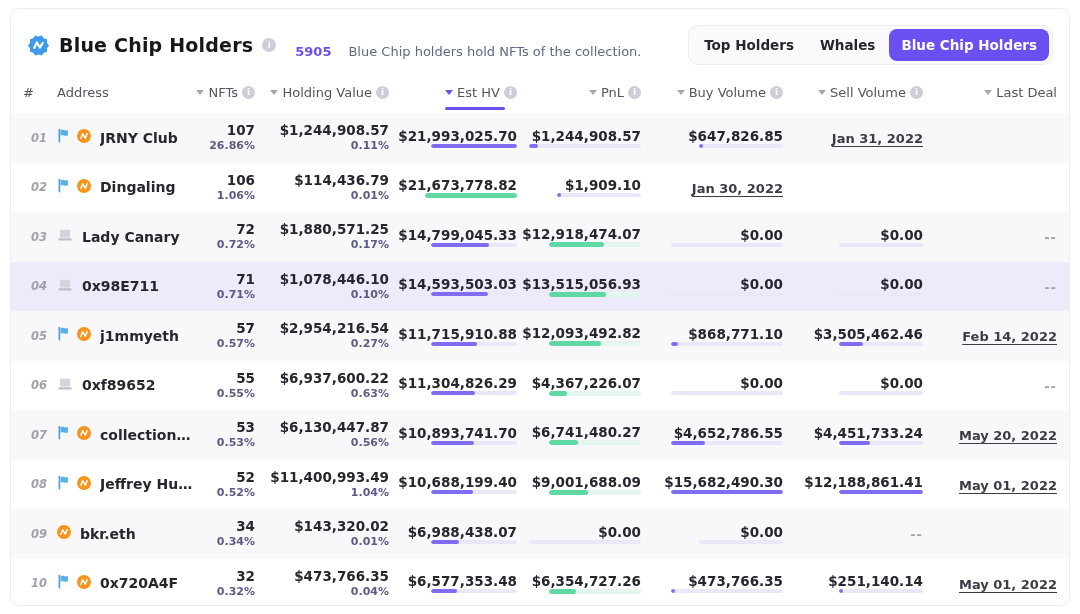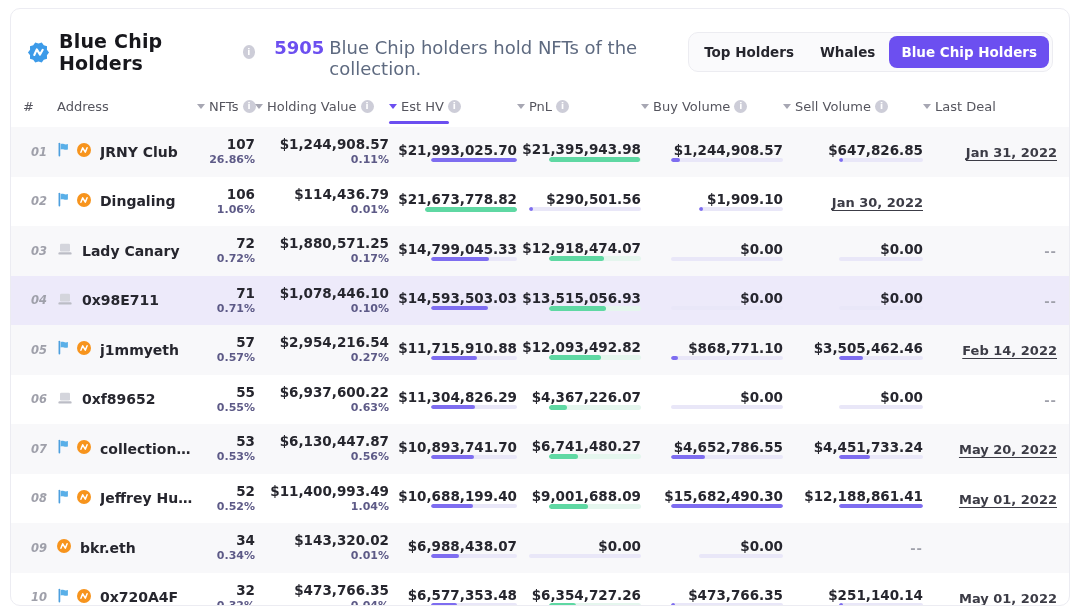--- a/index.html
+++ b/index.html
@@ -10,33 +10,33 @@
   }
   
   .topbar{ display:flex; justify-content:space-between; align-items:center; padding:16px 16px 2px 16px; }
   .title-wrap{ display:flex; align-items:center; gap:9px; }
   .seal{ flex:0 0 auto; }
   h1.title{ font-size:19px; font-weight:700; color:#17171C; letter-spacing:.2px; }
   .info-dot{ display:inline-flex; align-items:center; justify-content:center;
     width:13px; height:13px; border-radius:50%; background:#CDCDD8; color:#fff;
     font-size:9px; font-weight:700; font-style:normal; line-height:1; }
   .info-dot.big{ width:14px; height:14px; }
-  .subtitle{ margin-left:10px; font-size:18px; color:#5E6A80; display:flex; gap:5px; align-items:baseline;margin-top:12px; }
+  .subtitle{ margin-left:10px; font-size:13px; color:#5E6A80; display:flex; gap:17px; align-items:baseline;margin-top:12px; }
   .subtitle .count{ color:var(--accent); font-weight:700; }
   .tabs{ display:flex; align-items:center; gap:2px; background:#FAFAFC; border:1px solid #ECECF1;
     border-radius:10px; padding:3px; }
   .tab{ border:none; background:transparent; font-family:inherit; font-size:13.5px; font-weight:600;
     color:#26262E; padding:8px 12px; border-radius:8px; cursor:pointer; white-space:nowrap; }
   .tab.active{ background:var(--accent); color:#fff; }
   
   .thead,.tr{ display:grid; grid-template-columns:34px 140px 58px 134px 128px 124px 142px 140px 1fr;
     align-items:center; padding:0 12px; }
   .thead{ height:42px; margin-top:4px; }
   .th{ font-size:13px; font-weight:500; color:#55555E; white-space:nowrap; display:flex; }
-  .th.right{ justify-content:flex-start; }
+  .th.right{ justify-content:flex-end; }
   .th-inner{ display:inline-flex; flex-direction:column; align-items:flex-start; position:relative; }
   .th-line1{ display:inline-flex; align-items:center; gap:4px; }
   .sort-arrow{ width:0; height:0; border-left:4.5px solid transparent; border-right:4.5px solid transparent;
     border-top:5.5px solid #A7A7B3; display:inline-block; }
   .sort-arrow.active{ border-top-color:var(--accent); }
   .th-underline{ height:3px; width:60px; background:var(--accent); border-radius:2px;
     position:absolute; bottom:-10px; left:0; }
   .tr{ height:49.5px; }
   .tr.stripe{ background:#F8F8FA; }
   .tr.highlight{ background:#EDEAFA; }
@@ -185,26 +185,20 @@
         <div class="td num">
           <span class="main">$1,244,908.57</span>
           <span class="pct">0.11%</span>
         </div>
         <div class="td money est">
           <span class="val">$21,993,025.70</span>
           <span class="track">
             <span class="fill" style="width: 100%; min-width: 4px;"></span>
           </span>
         </div>
-        <div class="td money pnl">
-          <span class="val">$21,395,943.98</span>
-          <span class="track">
-            <span class="fill" style="width: 99%; min-width: 4px;"></span>
-          </span>
-        </div>
         <div class="td money buy">
           <span class="val">$1,244,908.57</span>
           <span class="track">
             <span class="fill" style="width: 8%; min-width: 4px;"></span>
           </span>
         </div>
         <div class="td money sell">
           <span class="val">$647,826.85</span>
           <span class="track">
             <span class="fill" style="width: 5%; min-width: 4px;"></span>
@@ -230,26 +224,20 @@
           <span class="pct">1.06%</span>
         </div>
         <div class="td num">
           <span class="main">$114,436.79</span>
           <span class="pct">0.01%</span>
         </div>
         <div class="td money pnl">
           <span class="val">$21,673,778.82</span>
           <span class="track">
             <span class="fill" style="width: 100%; min-width: 4px;"></span>
-          </span>
-        </div>
-        <div class="td money buy">
-          <span class="val">$290,501.56</span>
-          <span class="track">
-            <span class="fill" style="width: 2%; min-width: 4px;"></span>
           </span>
         </div>
         <div class="td money sell">
           <span class="val">$1,909.10</span>
           <span class="track">
             <span class="fill" style="width: 1%; min-width: 4px;"></span>
           </span>
         </div>
         <div class="td last"><span class="date-link">Jan 30, 2022</span></div>
       </div>

